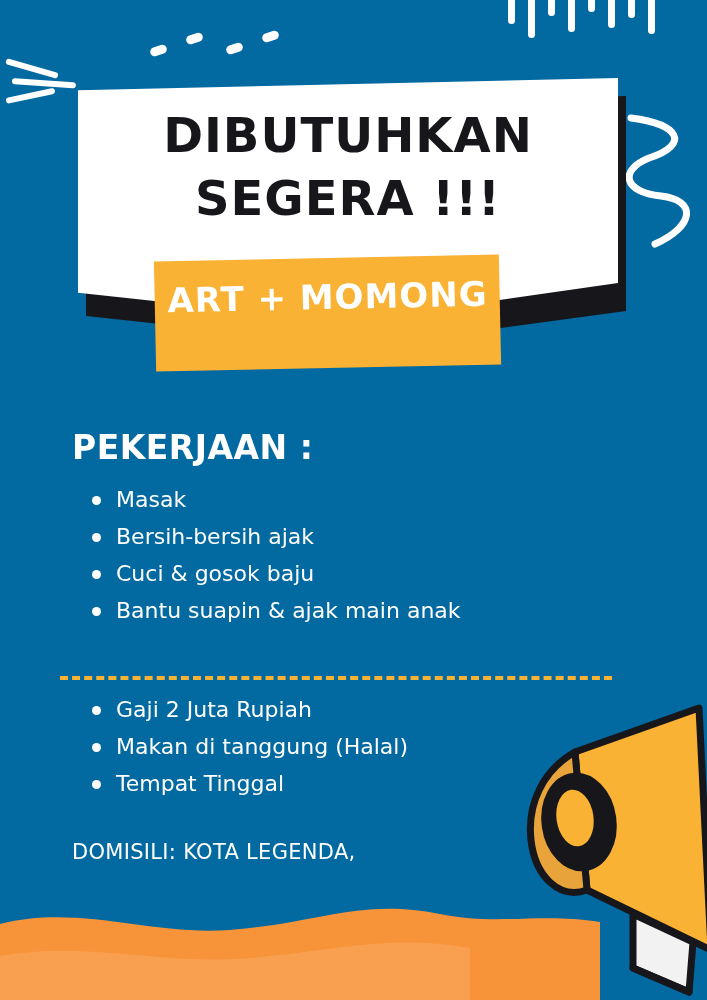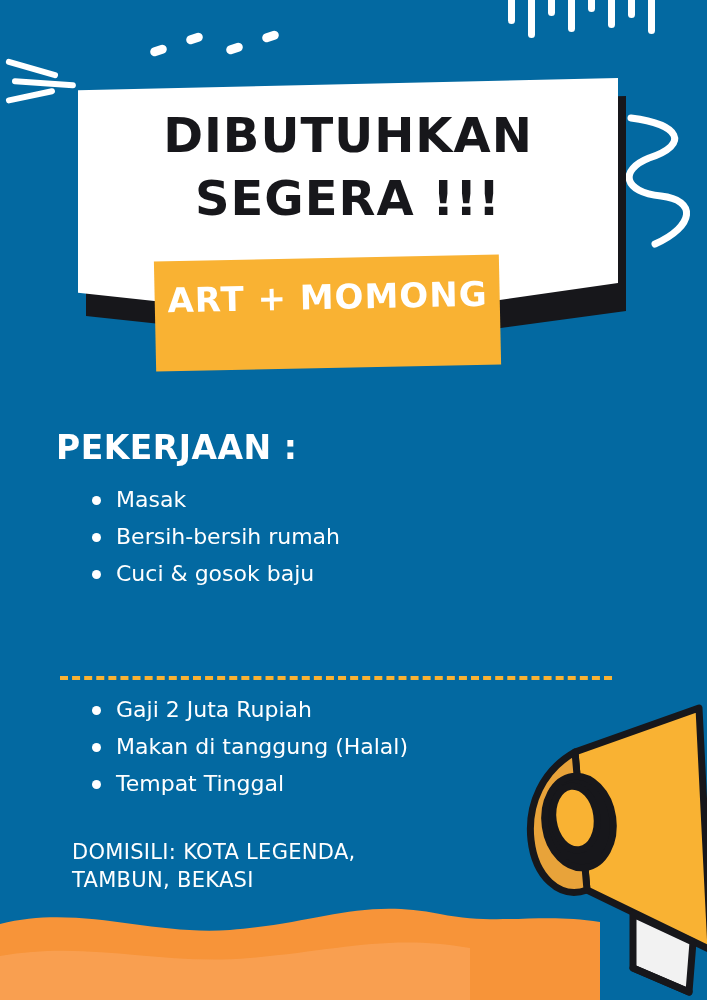--- a/index.html
+++ b/index.html
@@ -118,21 +118,21 @@
     font-weight: bold;
     font-size: 34px;
     letter-spacing: 1px;
     transform: rotate(-1.2deg);
   }
 
   
   .section-title {
     position: absolute;
     top: 428px;
-    left: 56px;
+    left: 72px;
     color: #ffffff;
     font-size: 33px;
     font-weight: bold;
     letter-spacing: 0.5px;
   }
 
   ul.joblist, ul.benefitlist {
     position: absolute;
     margin: 0;
     padding: 0;
@@ -228,35 +228,35 @@
     <span class="l2">SEGERA !!!</span>
   </div>
 
   <div class="subbar"></div>
   <div class="subbar-text">ART + MOMONG</div>
 
   <div class="section-title">PEKERJAAN :</div>
 
   <ul class="joblist">
     <li>Masak</li>
-    <li>Bersih-bersih rumah</li>
+    <li>Bersih-bersih ajak</li>
     <li>Cuci &amp; gosok baju</li>
+    <li>Bantu suapin &amp; ajak main anak</li>
   </ul>
 
   <div class="divider"></div>
 
   <ul class="benefitlist">
     <li>Gaji 2 Juta Rupiah</li>
     <li>Makan di tanggung (Halal)</li>
     <li>Tempat Tinggal</li>
   </ul>
 
   <div class="domisili">
     <div>DOMISILI:  KOTA LEGENDA,</div>
-    <div>TAMBUN, BEKASI</div>
   </div>
 
   <svg class="megaphone" viewBox="0 0 230 300">
     <g stroke="#17171b" stroke-width="7" stroke-linejoin="round" stroke-linecap="round">
       <path d="M92,52 L216,8 L228,250 L104,190 Z" fill="#F9B233"></path>
       <path d="M92,52 C60,70 44,104 48,140 C52,176 76,200 104,190 Z" fill="#E8A33A"></path>
       <ellipse cx="96" cy="122" rx="34" ry="46" fill="#17171b" transform="rotate(-8 96 122)"></ellipse>
       <ellipse cx="92" cy="118" rx="22" ry="32" fill="#F9B233" transform="rotate(-8 92 118)"></ellipse>
       <path d="M150,214 L210,242 L206,292 L150,268 Z" fill="#F2F2F2"></path>
       <path d="M150,268 L206,292" fill="none"></path>

